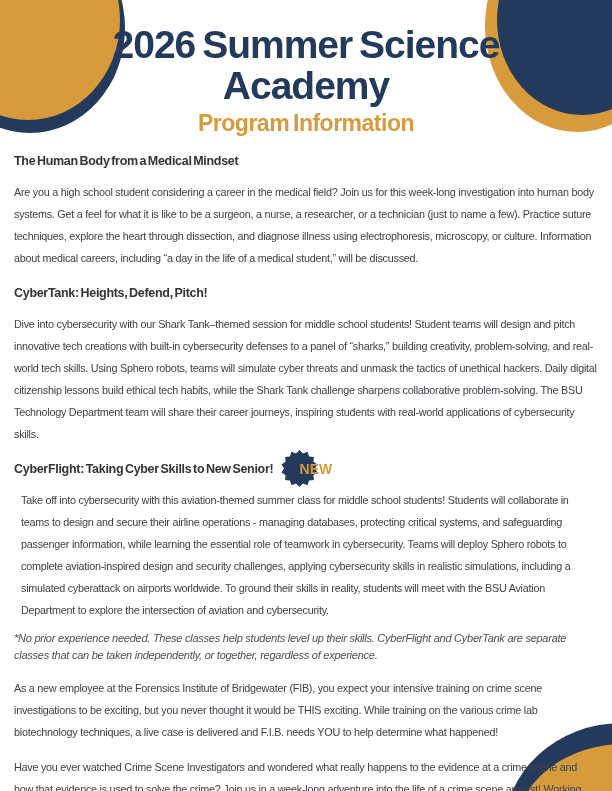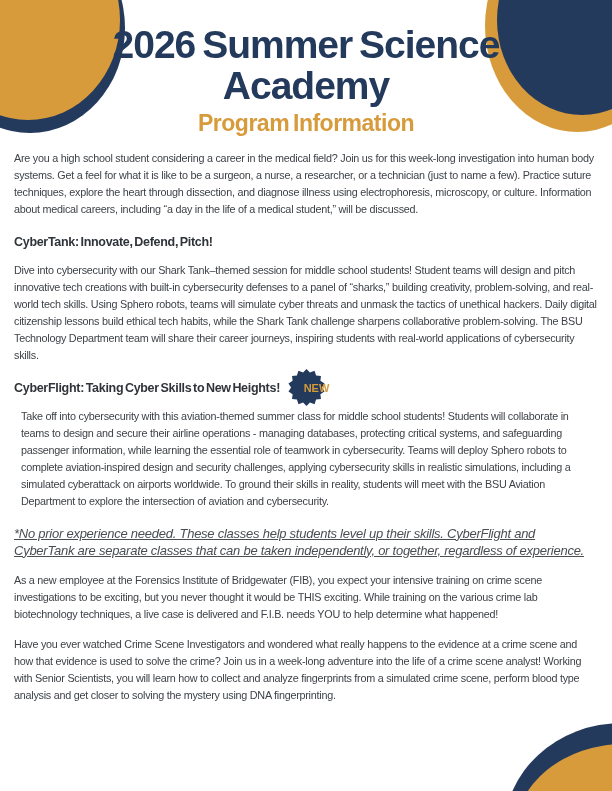--- a/index.html
+++ b/index.html
@@ -59,44 +59,43 @@
     font-size:12.5px;
     font-weight:800;
     letter-spacing:-0.3px;
     word-spacing:-1.5px;
     color:var(--heading);
   }
   .para{
     margin-top:13px;
     font-size:10.8px;
     letter-spacing:-0.25px;
-    line-height:17px;
+    line-height:22px;
     color:var(--body);
   }
   .indent{padding-left:7px;}
   .note{
-    margin-top:15px;
-    font-size:13px;
+    margin-top:9px;
+    font-size:11px;
     letter-spacing:-0.25px;
     line-height:17px;
     font-style:italic;
     color:#4a4e53;
-    text-decoration:underline;
   }
   .badge{
     position:relative;
     width:37px;height:37px;
     margin:-12px 0 -12px 8px;
     flex:0 0 auto;
   }
   .badge svg{display:block;width:37px;height:37px;}
   .badge-label{
-    position:absolute;left:10px;top:0;width:37px;height:37px;
+    position:absolute;left:16px;top:0;width:37px;height:37px;
     display:flex;align-items:center;justify-content:center;
-    font-size:11px;font-weight:800;letter-spacing:0;
+    font-size:14px;font-weight:800;letter-spacing:0;
     color:var(--gold);
   }
 </style>
 </head>
 <body>
 
 <div class="page">
 
   <div class="corner corner-tl">
     <div class="blob navy"></div>
@@ -112,33 +111,36 @@
   </div>
 
   <div class="header">
     <h1 class="title">2026 Summer Science Academy</h1>
     <div class="subtitle">Program Information</div>
   </div>
 
   <div class="content">
 
     <section>
+      <h2 class="section-heading">
+        <span>The Human Body from a Medical Mindset</span>
+      </h2>
       <p class="para">Are you a high school student considering a career in the medical field? Join us for this week-long investigation into human body systems. Get a feel for what it is like to be a surgeon, a nurse, a researcher, or a technician (just to name a few). Practice suture techniques, explore the heart through dissection, and diagnose illness using electrophoresis, microscopy, or culture. Information about medical careers, including “a day in the life of a medical student,” will be discussed.</p>
     </section>
 
     <section>
       <h2 class="section-heading">
-        <span>CyberTank: Innovate, Defend, Pitch!</span>
+        <span>CyberTank: Heights, Defend, Pitch!</span>
       </h2>
       <p class="para">Dive into cybersecurity with our Shark Tank–themed session for middle school students! Student teams will design and pitch innovative tech creations with built-in cybersecurity defenses to a panel of “sharks,” building creativity, problem-solving, and real-world tech skills. Using Sphero robots, teams will simulate cyber threats and unmask the tactics of unethical hackers. Daily digital citizenship lessons build ethical tech habits, while the Shark Tank challenge sharpens collaborative problem-solving. The BSU Technology Department team will share their career journeys, inspiring students with real-world applications of cybersecurity skills.</p>
     </section>
 
     <section>
       <h2 class="section-heading">
-        <span>CyberFlight: Taking Cyber Skills to New Heights!</span>
+        <span>CyberFlight: Taking Cyber Skills to New Senior!</span>
         <span class="badge">
           <svg viewBox="0 0 36 36">
             <polygon points="18.00,0.00 21.34,3.38 25.81,1.78 27.35,6.27 32.07,6.78 31.51,11.49 35.55,13.99 33.00,18.00 35.55,22.01 31.51,24.51 32.07,29.22 27.35,29.73 25.81,34.22 21.34,32.62 18.00,36.00 14.66,32.62 10.19,34.22 8.65,29.73 3.93,29.22 4.49,24.51 0.45,22.01 3.00,18.00 0.45,13.99 4.49,11.49 3.93,6.78 8.65,6.27 10.19,1.78 14.66,3.38" fill="#243a5c"></polygon>
           </svg>
           <span class="badge-label">NEW</span>
         </span>
       </h2>
       <p class="para indent">Take off into cybersecurity with this aviation-themed summer class for middle school students! Students will collaborate in teams to design and secure their airline operations - managing databases, protecting critical systems, and safeguarding passenger information, while learning the essential role of teamwork in cybersecurity. Teams will deploy Sphero robots to complete aviation-inspired design and security challenges, applying cybersecurity skills in realistic simulations, including a simulated cyberattack on airports worldwide. To ground their skills in reality, students will meet with the BSU Aviation Department to explore the intersection of aviation and cybersecurity.</p>
       <p class="note">*No prior experience needed. These classes help students level up their skills. CyberFlight and CyberTank are separate classes that can be taken independently, or together, regardless of experience.</p>
     </section>

